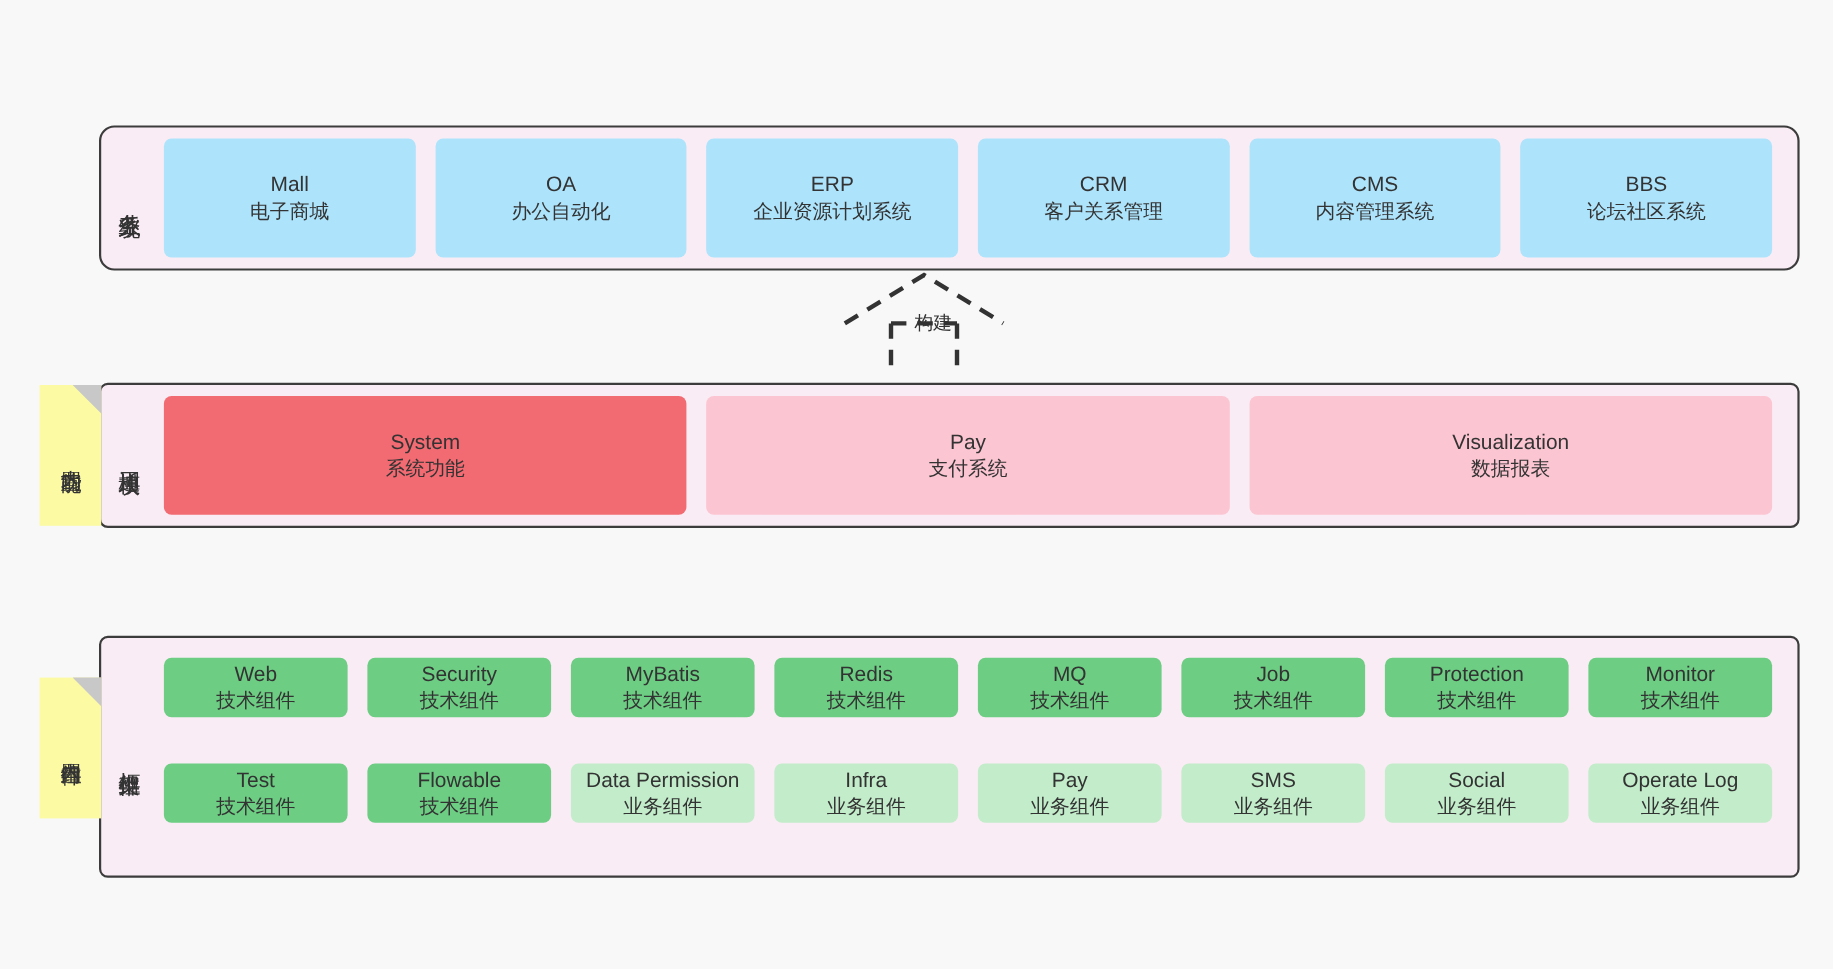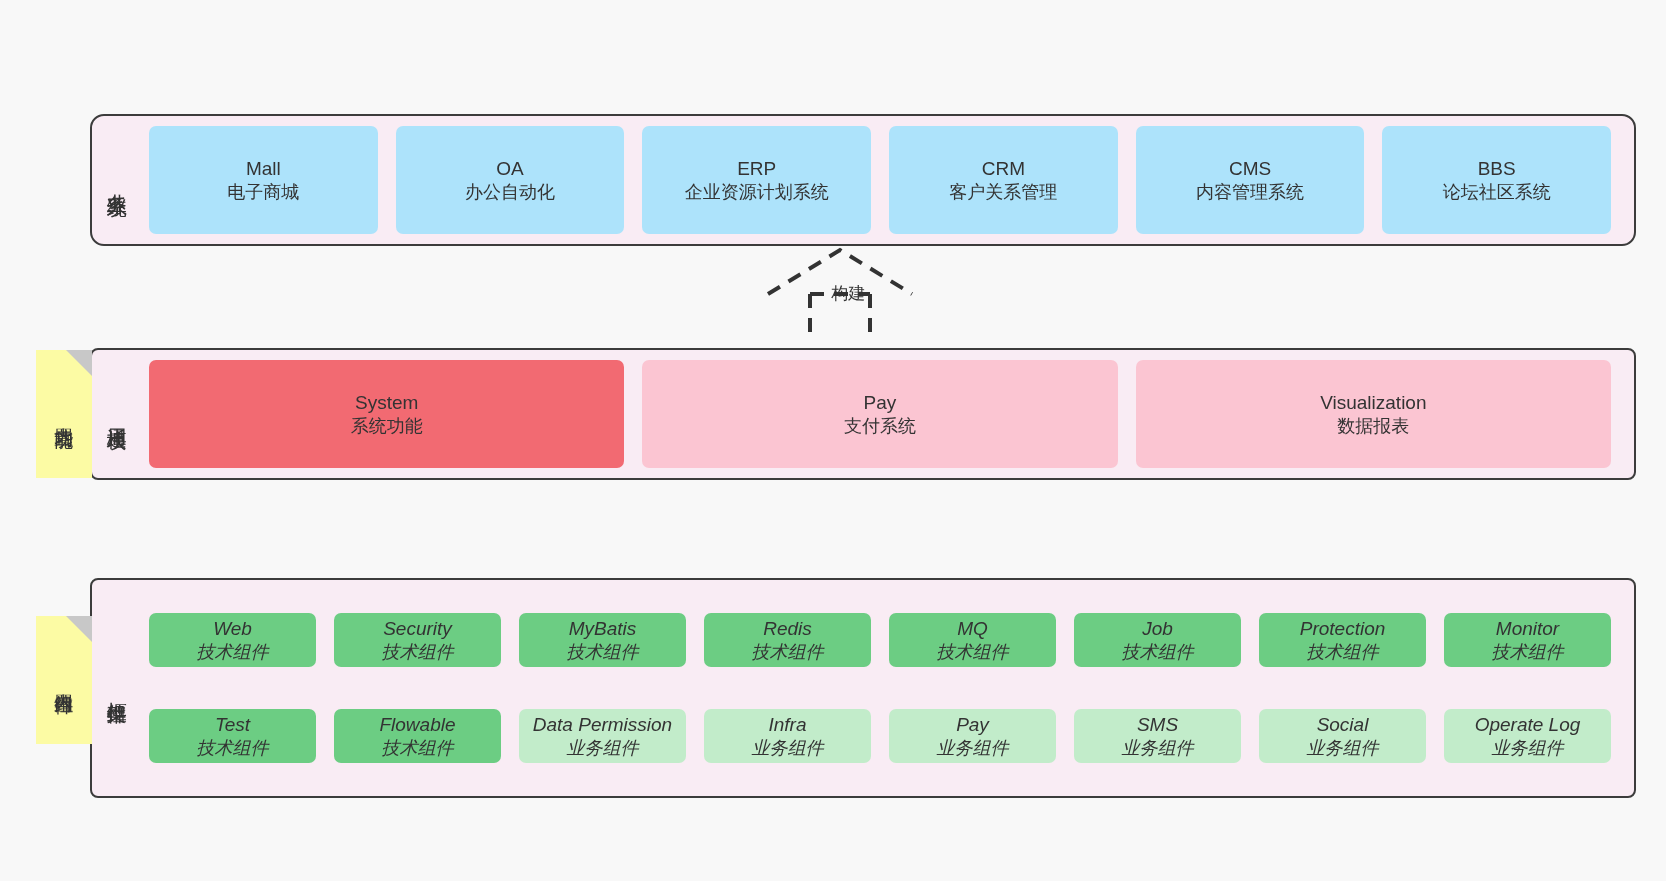--- a/index.html
+++ b/index.html
@@ -62,22 +62,21 @@
     box-sizing: border-box;
   }
   .cards.rows {
     flex-direction: column;
     gap: 12px;
     padding: 18px 14px 18px 4px;
   }
   .card-row {
     display: flex;
     flex: 1 1 0;
-    align-items: center;
-    font-style: italic;
+    align-items: flex-start;
   }
 
   .card {
     flex: 1 1 0;
     margin: 0 9px;
     border-radius: 7px;
     display: flex;
     flex-direction: column;
     align-items: center;
     justify-content: center;

